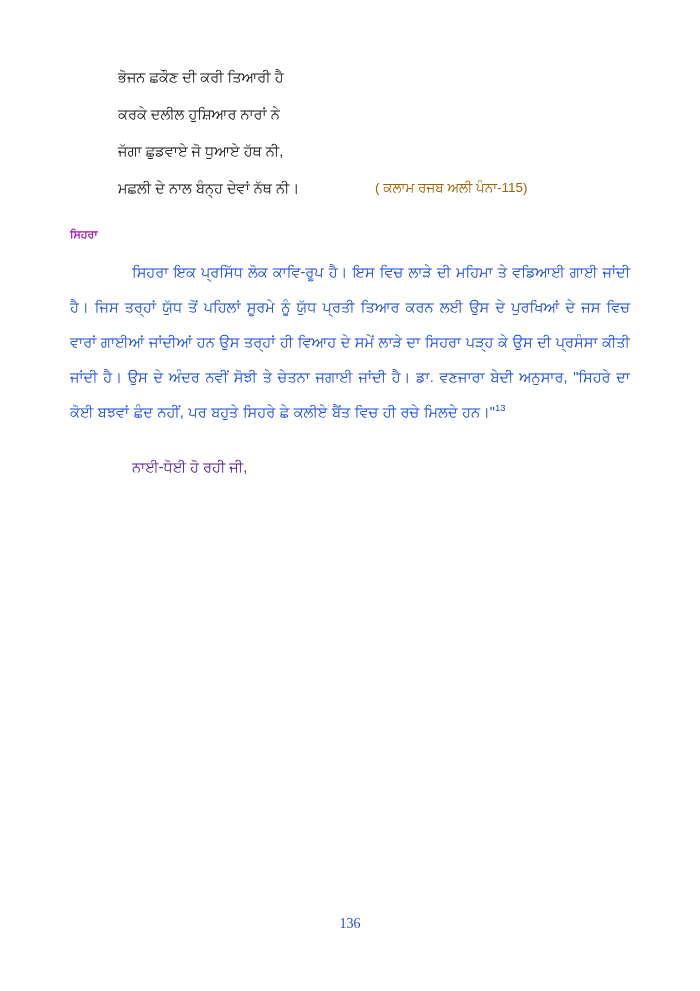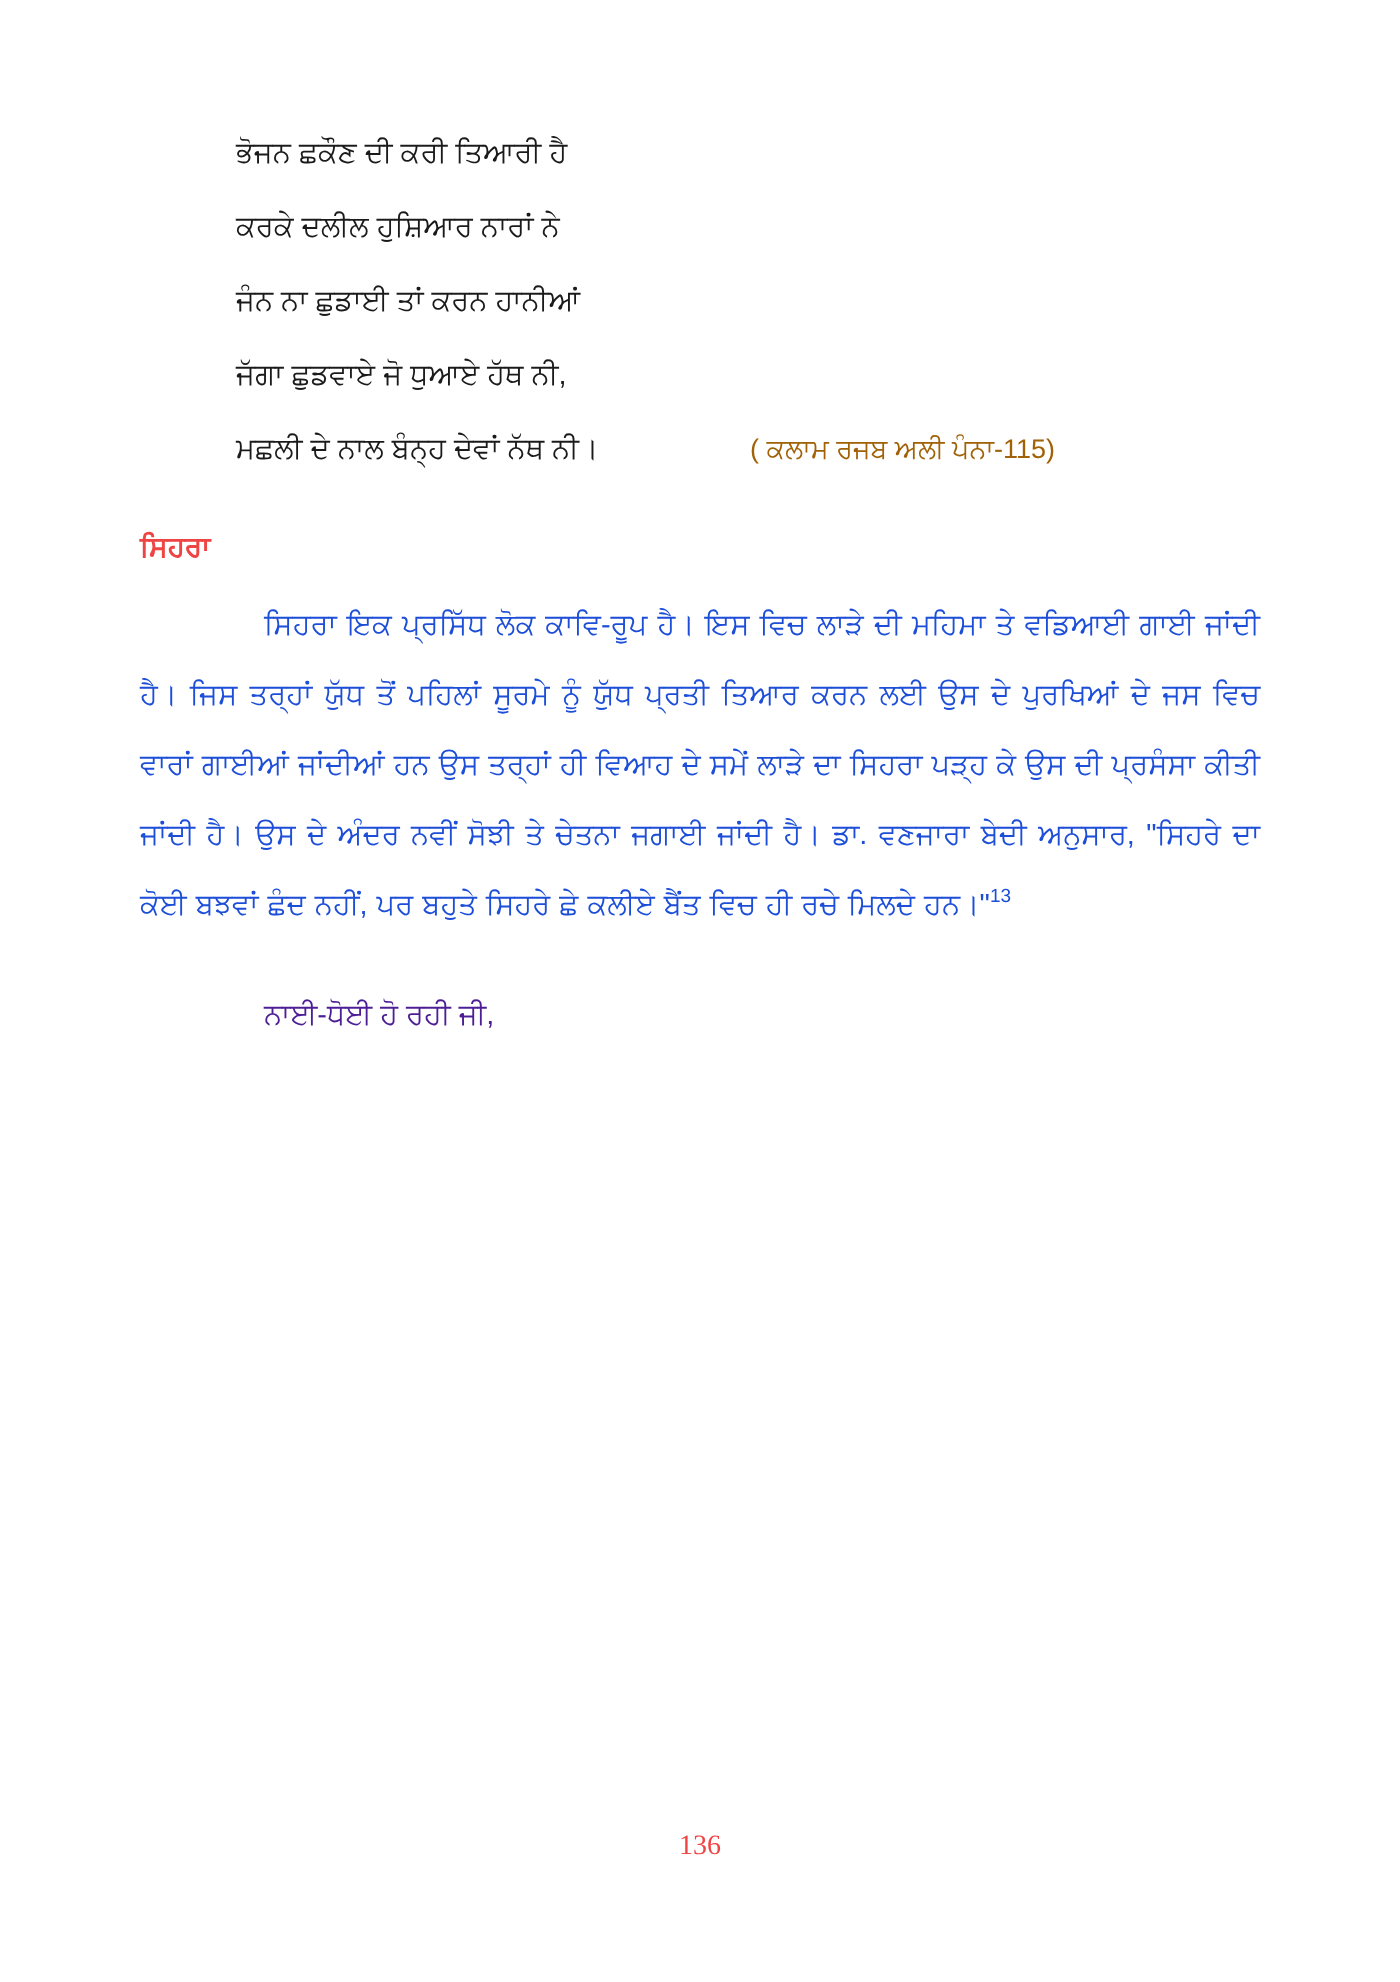--- a/index.html
+++ b/index.html
@@ -46,23 +46,23 @@
     position: absolute;
     left: 305px;
     top: 0;
     font-size: 13.5px;
     color: #a16207;
     white-space: nowrap;
   }
 
   
   .section-heading {
-    font-size: 14px;
+    font-size: 11px;
     font-weight: bold;
-    color: #ef4444;
+    color: #a21caf;
     margin: 10px 0 14px 0;
     line-height: 1.2;
   }
 
   
   .para {
     font-size: 14.5px;
     line-height: 35px;
     text-align: justify;
     text-justify: inter-word;
@@ -94,38 +94,35 @@
 
   
   .page-number {
     position: absolute;
     left: 0;
     right: 0;
     top: 916px;
     text-align: center;
     font-family: "Liberation Serif", "DejaVu Serif", serif;
     font-size: 14px;
-    color: #ef4444;
+    color: #1d4ed8;
   }
 </style>
 </head>
 <body>
 
 <div class="page">
   <div class="content">
 
     <div class="verse-block">
       <div class="verse-line">
         <span class="vtext">ਭੋਜਨ ਛਕੌਣ ਦੀ ਕਰੀ ਤਿਆਰੀ ਹੈ</span>
       </div>
       <div class="verse-line">
         <span class="vtext">ਕਰਕੇ ਦਲੀਲ ਹੁਸ਼ਿਆਰ ਨਾਰਾਂ ਨੇ</span>
-      </div>
-      <div class="verse-line">
-        <span class="vtext">ਜੰਨ ਨਾ ਛੁਡਾਈ ਤਾਂ ਕਰਨ ਹਾਨੀਆਂ</span>
       </div>
       <div class="verse-line">
         <span class="vtext">ਜੱਗਾ ਛੁਡਵਾਏ ਜੋ ਧੁਆਏ ਹੱਥ ਨੀ,</span>
       </div>
       <div class="verse-line">
         <span class="vtext">ਮਛਲੀ ਦੇ ਨਾਲ ਬੰਨ੍ਹ ਦੇਵਾਂ ਨੱਥ ਨੀ।</span>
         <span class="verse-cite">( ਕਲਾਮ ਰਜਬ ਅਲੀ ਪੰਨਾ-115)</span>
       </div>
     </div>
 

